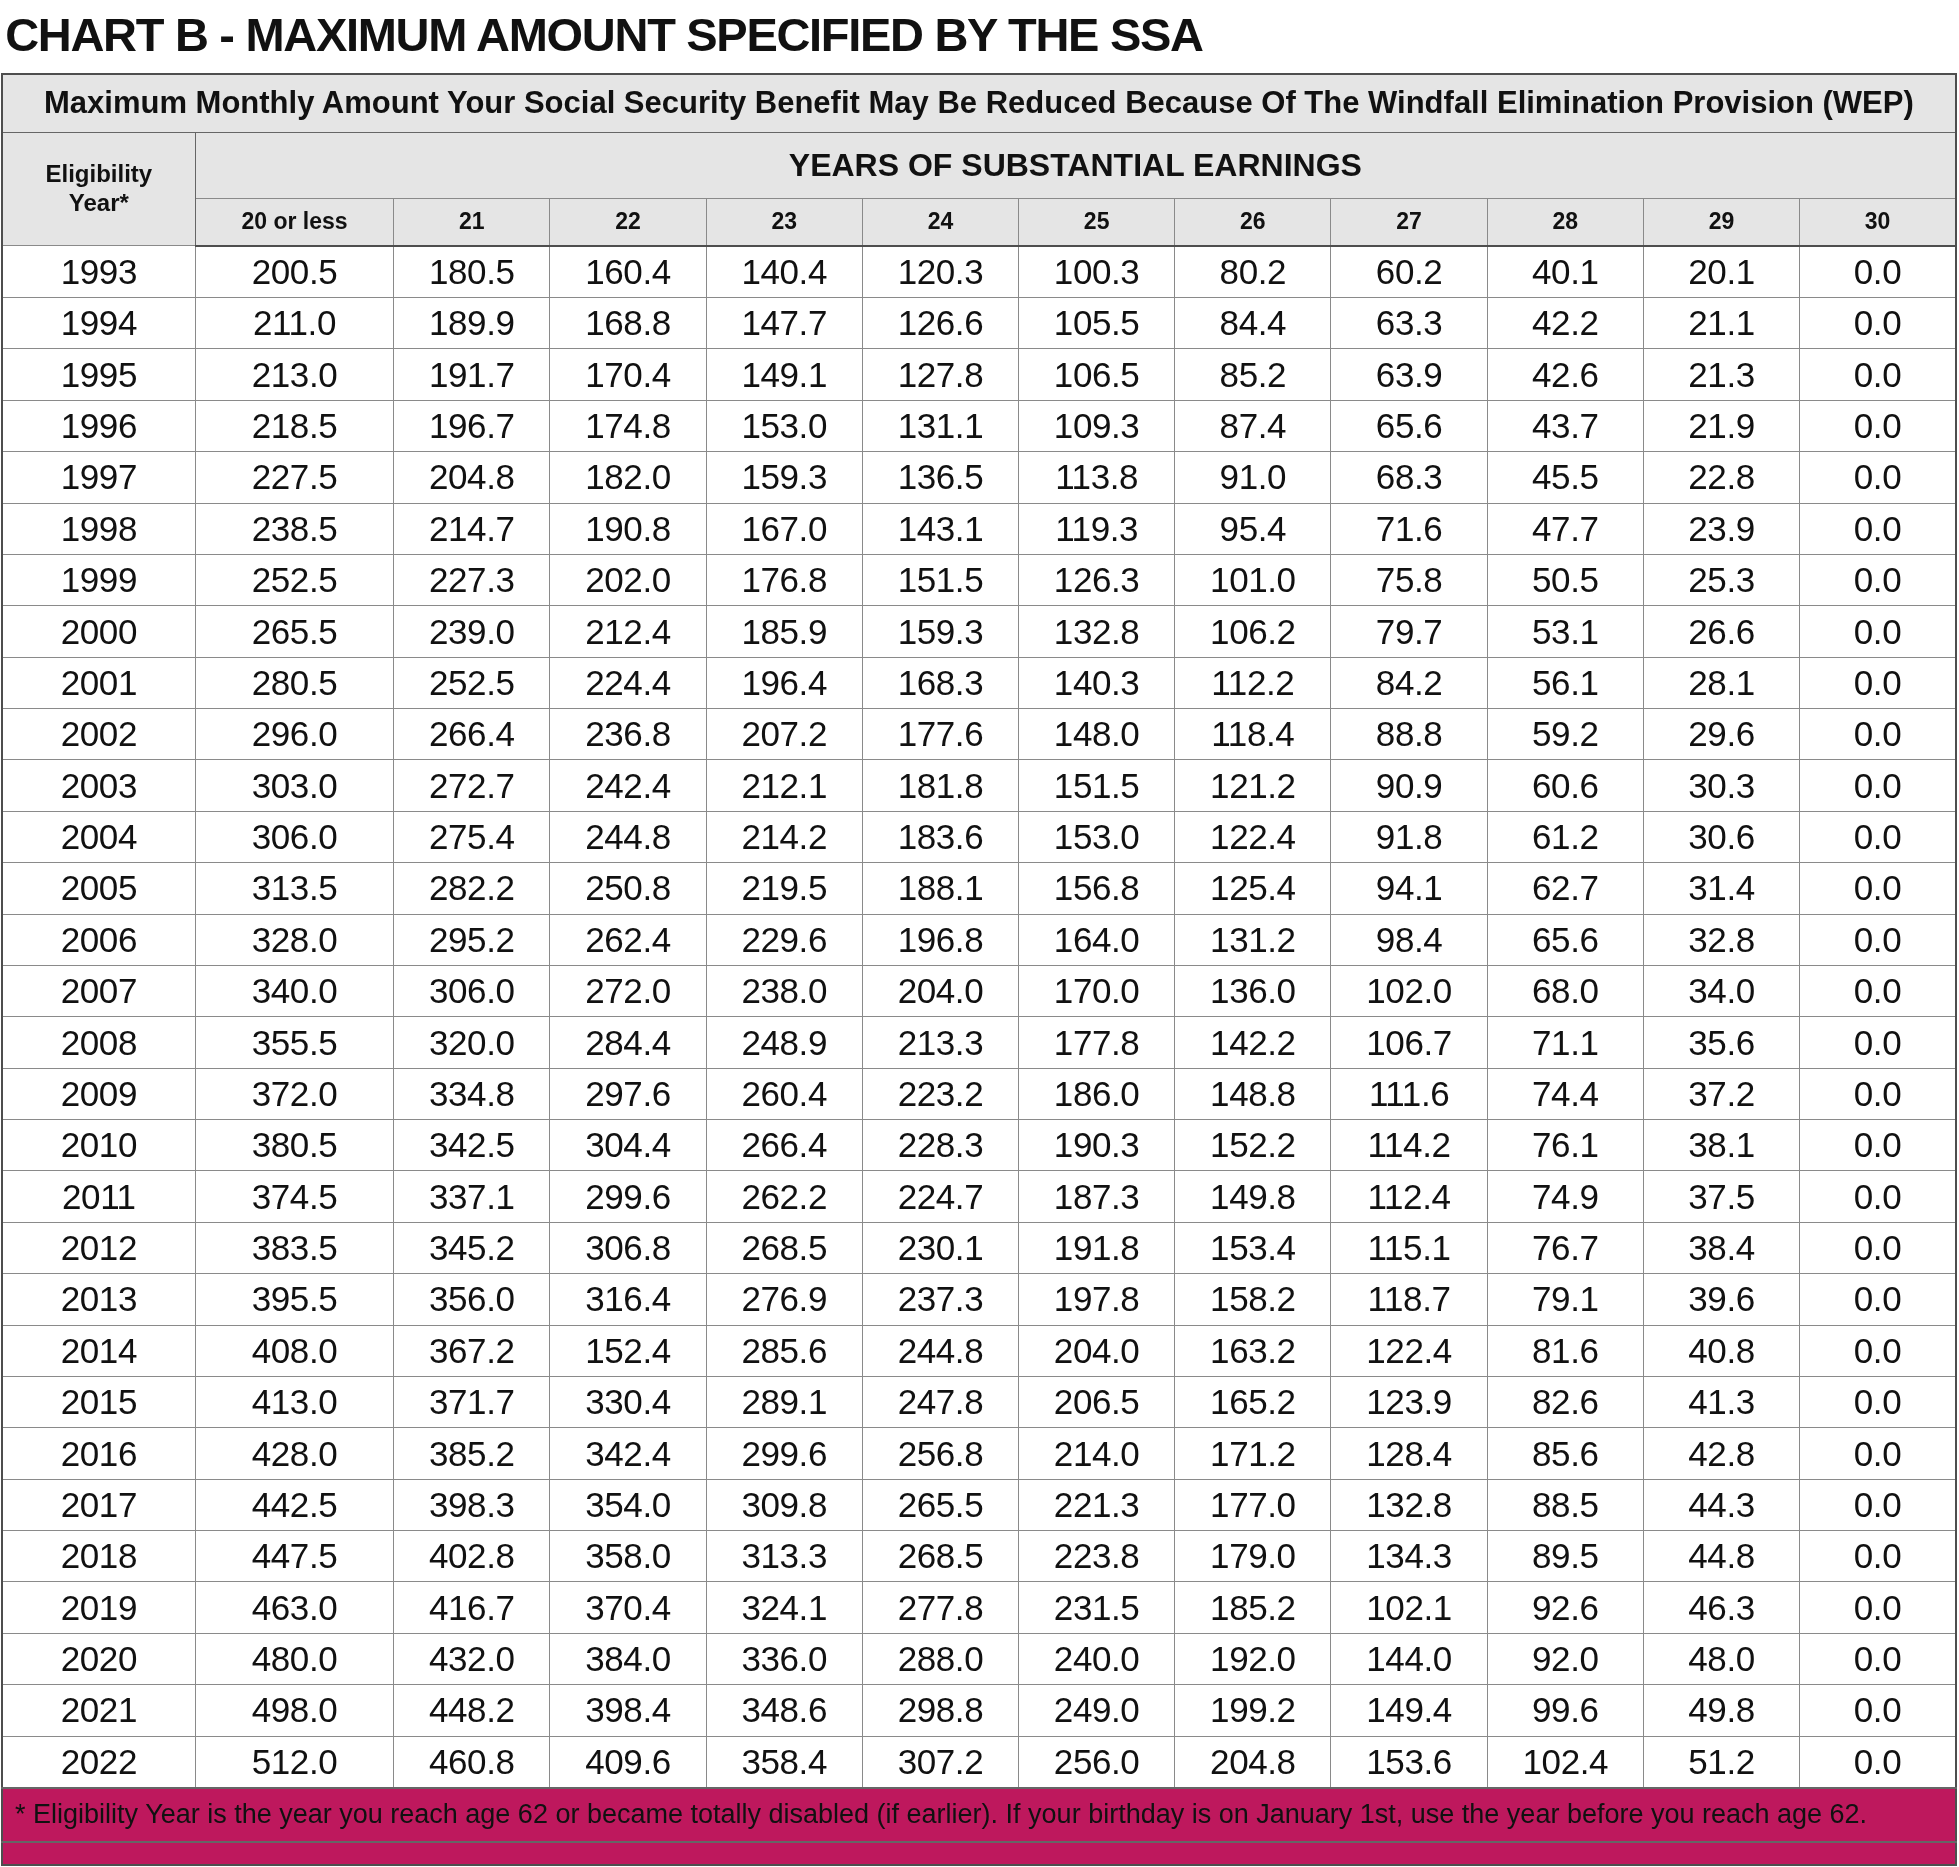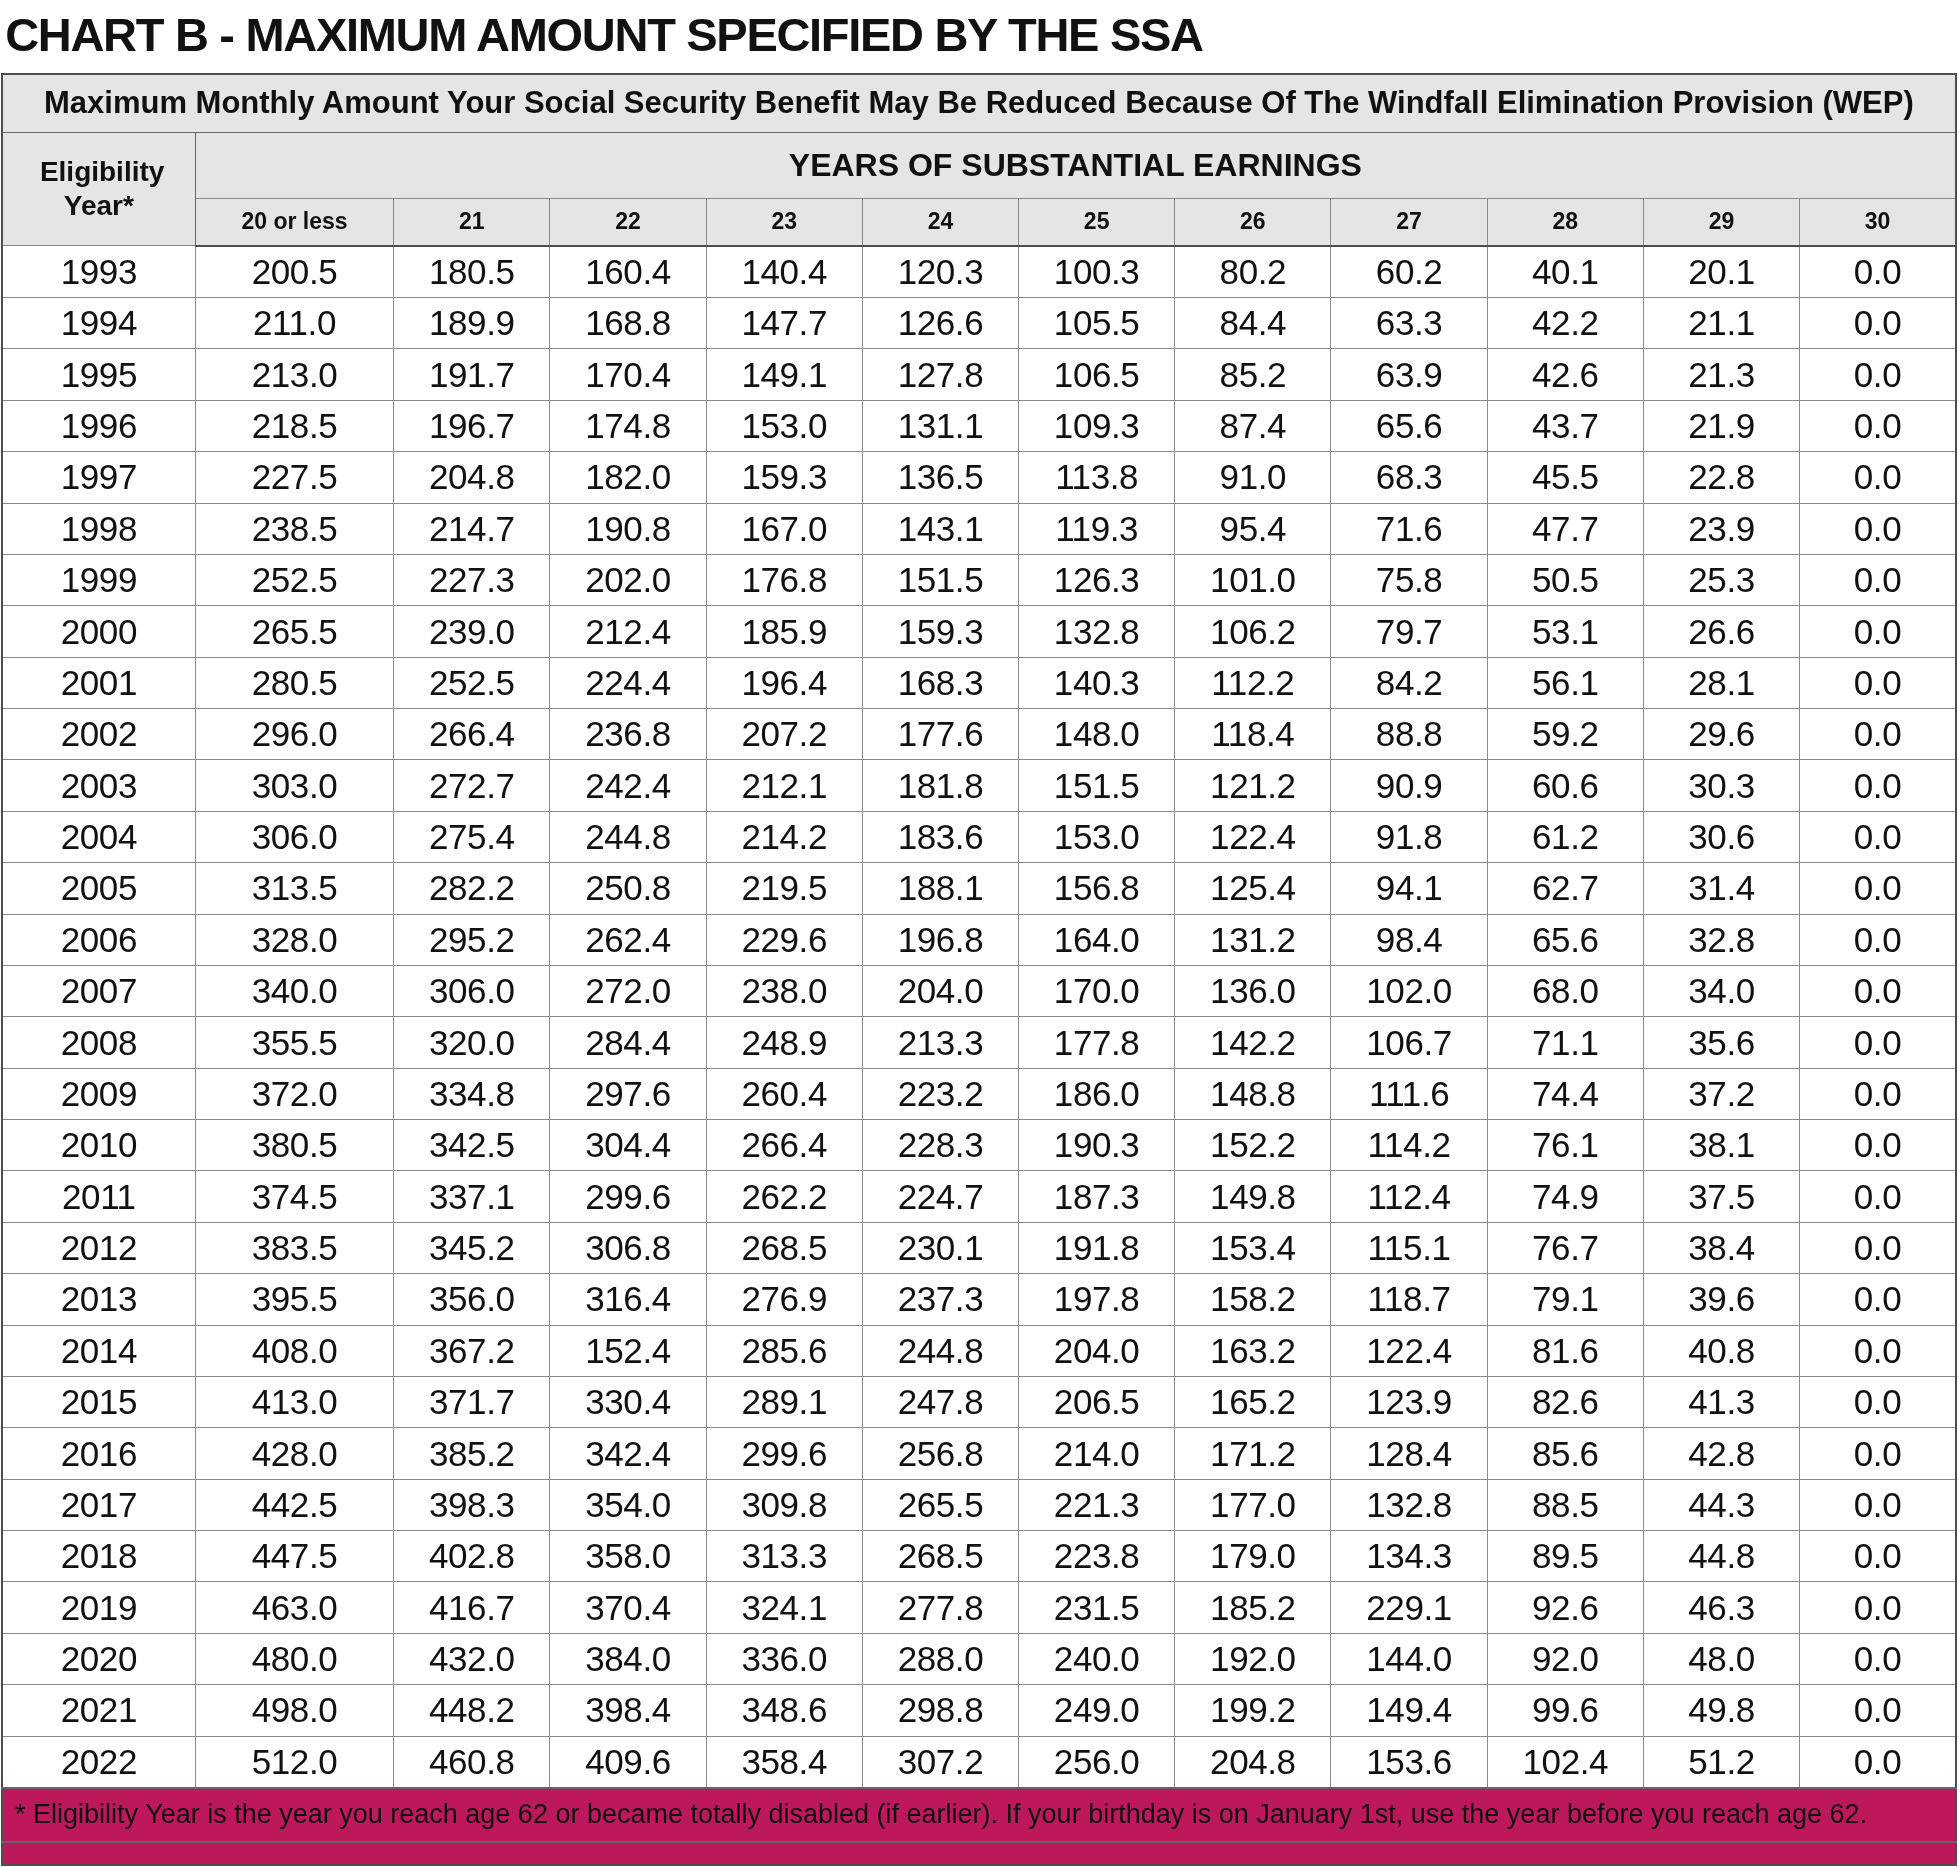--- a/index.html
+++ b/index.html
@@ -30,21 +30,21 @@
   thead th{
     background:#e5e5e5;
     font-weight:bold;
   }
   .subtitle-cell{
     font-size:31px;
     padding:10.5px 7px;
     border-bottom:1.7px solid #666666;
   }
   .row-header{
-    font-size:28px;
+    font-size:24px;
     line-height:1.2;
     padding:0 37px;
     border-right:1.7px solid #666666;
   }
   .group-header{
     font-size:32px;
     padding:14px 12px;
     border-bottom:0.9px solid #8a8a8a;
   }
   #col-row th{
@@ -481,21 +481,21 @@
       </tr>
       <tr>
         <td class="year-col">2019</td>
         <td>463.0</td>
         <td>416.7</td>
         <td>370.4</td>
         <td>324.1</td>
         <td>277.8</td>
         <td>231.5</td>
         <td>185.2</td>
-        <td>229.1</td>
+        <td>102.1</td>
         <td>92.6</td>
         <td>46.3</td>
         <td>0.0</td>
       </tr>
       <tr>
         <td class="year-col">2020</td>
         <td>480.0</td>
         <td>432.0</td>
         <td>384.0</td>
         <td>336.0</td>

